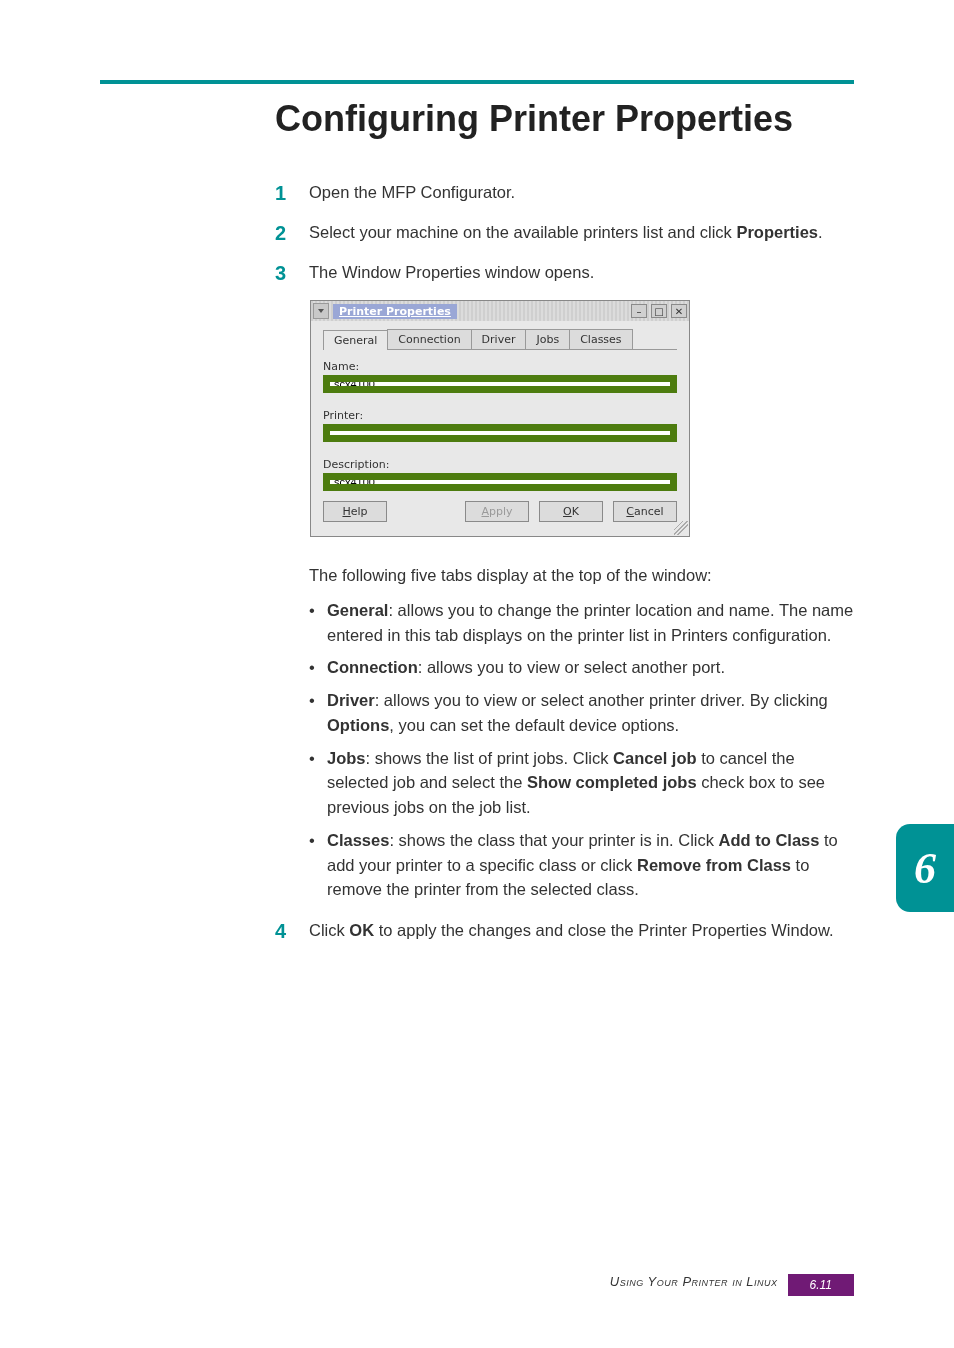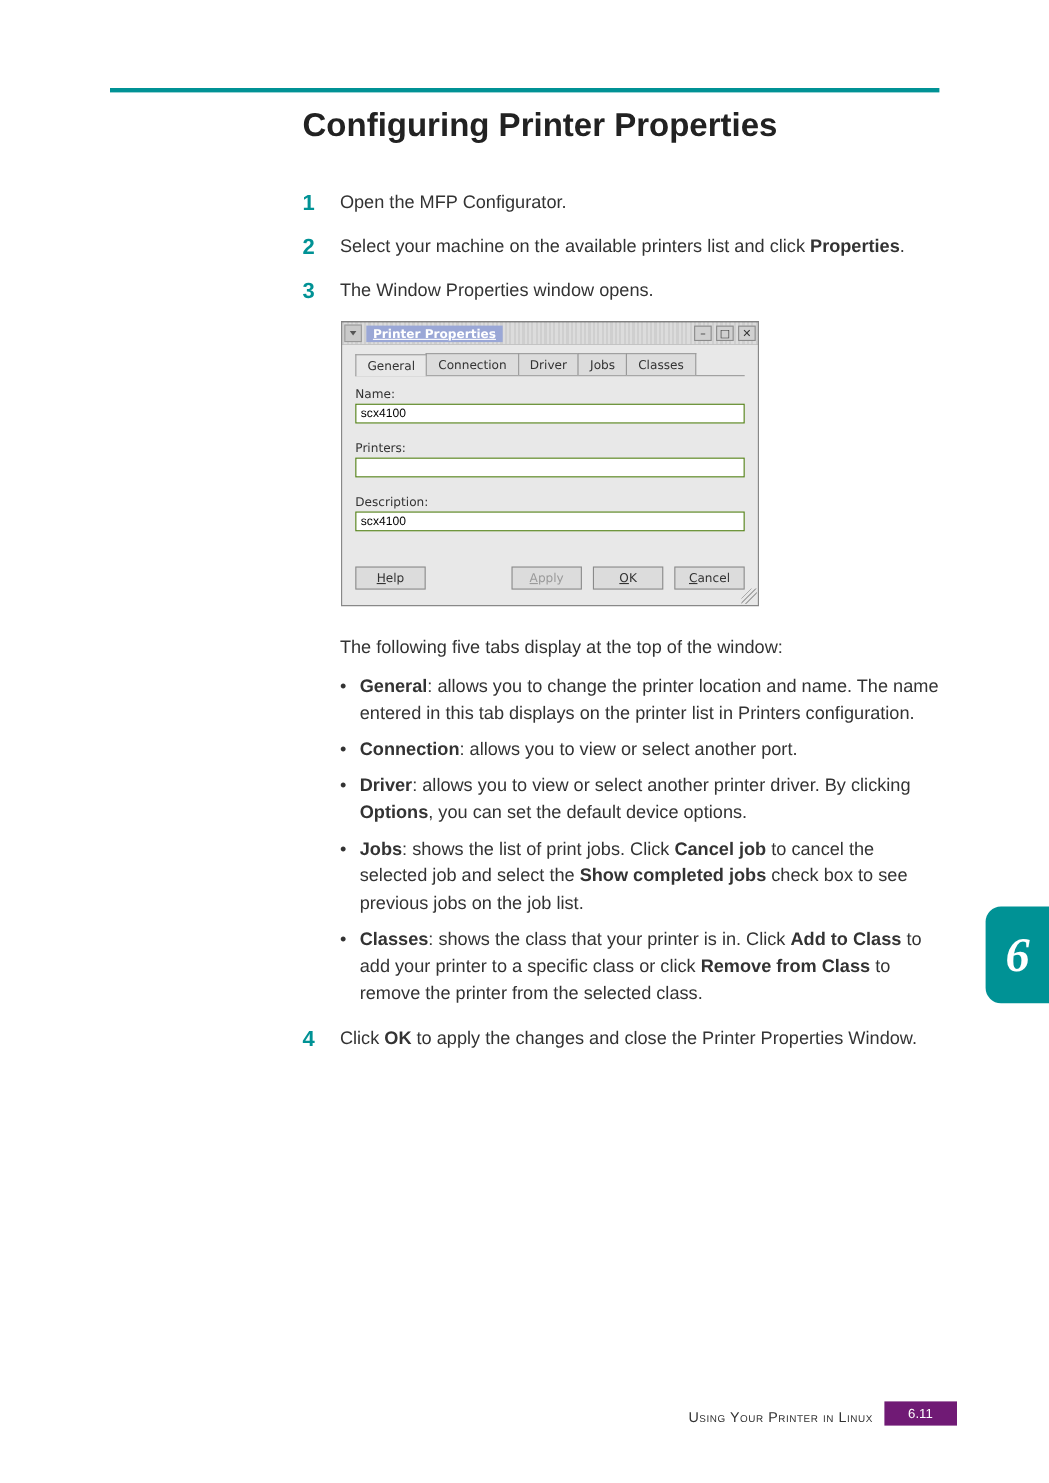--- a/index.html
+++ b/index.html
@@ -17,21 +17,21 @@
     height: 100%;
   }
   .teal-rule {
     border: none;
     border-top: 4px solid #009295;
     margin-left: 0;
     margin-bottom: 14px;
     width: 100%;
   }
   .section-heading {
-    font-size: 30px;
+    font-size: 36px;
     font-weight: bold;
     color: #222;
     margin-left: 175px;
     margin-bottom: 40px;
   }
   .body-block {
     margin-left: 175px;
     font-size: 16.5px;
     line-height: 1.5;
     color: #333;
@@ -102,30 +102,30 @@
     border: 1px solid #999;
     border-bottom: none;
     background: #dcdcdc;
     margin-right: -1px;
     font-size: 11px;
   }
   .tab.active { background: #e8e8e8; position: relative; top: 1px; }
   .field-label { font-size: 11px; margin-bottom: 2px; margin-top: 6px; }
   .field-input {
     width: 100%;
-    border: 1px solid #4d7c0f;
+    border: 7px solid #4d7c0f;
     background: #fff;
     padding: 2px 4px;
     font-size: 11px;
     height: 18px;
   }
   .dlg-buttons {
     display: flex;
     gap: 10px;
-    margin-top: 32px;
+    margin-top: 10px;
     margin-bottom: 10px;
     align-items: center;
   }
   .dlg-btn {
     border: 1px solid #8a8a8a;
     background: #dcdcdc;
     padding: 3px 0;
     font-size: 11px;
     width: 64px;
     text-align: center;
@@ -154,25 +154,26 @@
     display: flex;
     align-items: center;
     justify-content: center;
     font-family: Georgia, "Times New Roman", serif;
   }
 
   
   .footer {
     position: absolute;
     bottom: 52px;
-    right: 84px;
-    display: flex;
-    align-items: flex-end;
+    right: 100px;
+    display: flex;
+    align-items: flex-start;
     gap: 10px;
     font-size: 13px;
+    font-style: italic;
   }
   .footer-text {
     font-variant: small-caps;
     letter-spacing: 0.5px;
     color: #333;
   }
   .footer-page {
     background: #701a75;
     color: #fff;
     padding: 4px 22px;
@@ -223,21 +224,21 @@
     <div class="dlg-body">
       <div class="tabs">
         <div class="tab active">General</div>
         <div class="tab">Connection</div>
         <div class="tab">Driver</div>
         <div class="tab">Jobs</div>
         <div class="tab">Classes</div>
       </div>
       <div class="field-label">Name:</div>
       <input class="field-input" value="scx4100" style="">
-      <div class="field-label" style="margin-top:16px;">Printers:</div>
+      <div class="field-label" style="margin-top:16px;">Printer:</div>
       <input class="field-input" value="" style="">
       <div class="field-label" style="margin-top:16px;">Description:</div>
       <input class="field-input" value="scx4100" style="">
 
       <div class="dlg-buttons">
         <div class="dlg-btn"><span class="u-first">H</span><span>elp</span></div>
         <div style="flex:1"></div>
         <div class="dlg-btn disabled"><span class="u-first">A</span><span>pply</span></div>
         <div class="dlg-btn"><span class="u-first">O</span><span>K</span></div>
         <div class="dlg-btn"><span class="u-first">C</span><span>ancel</span></div>

